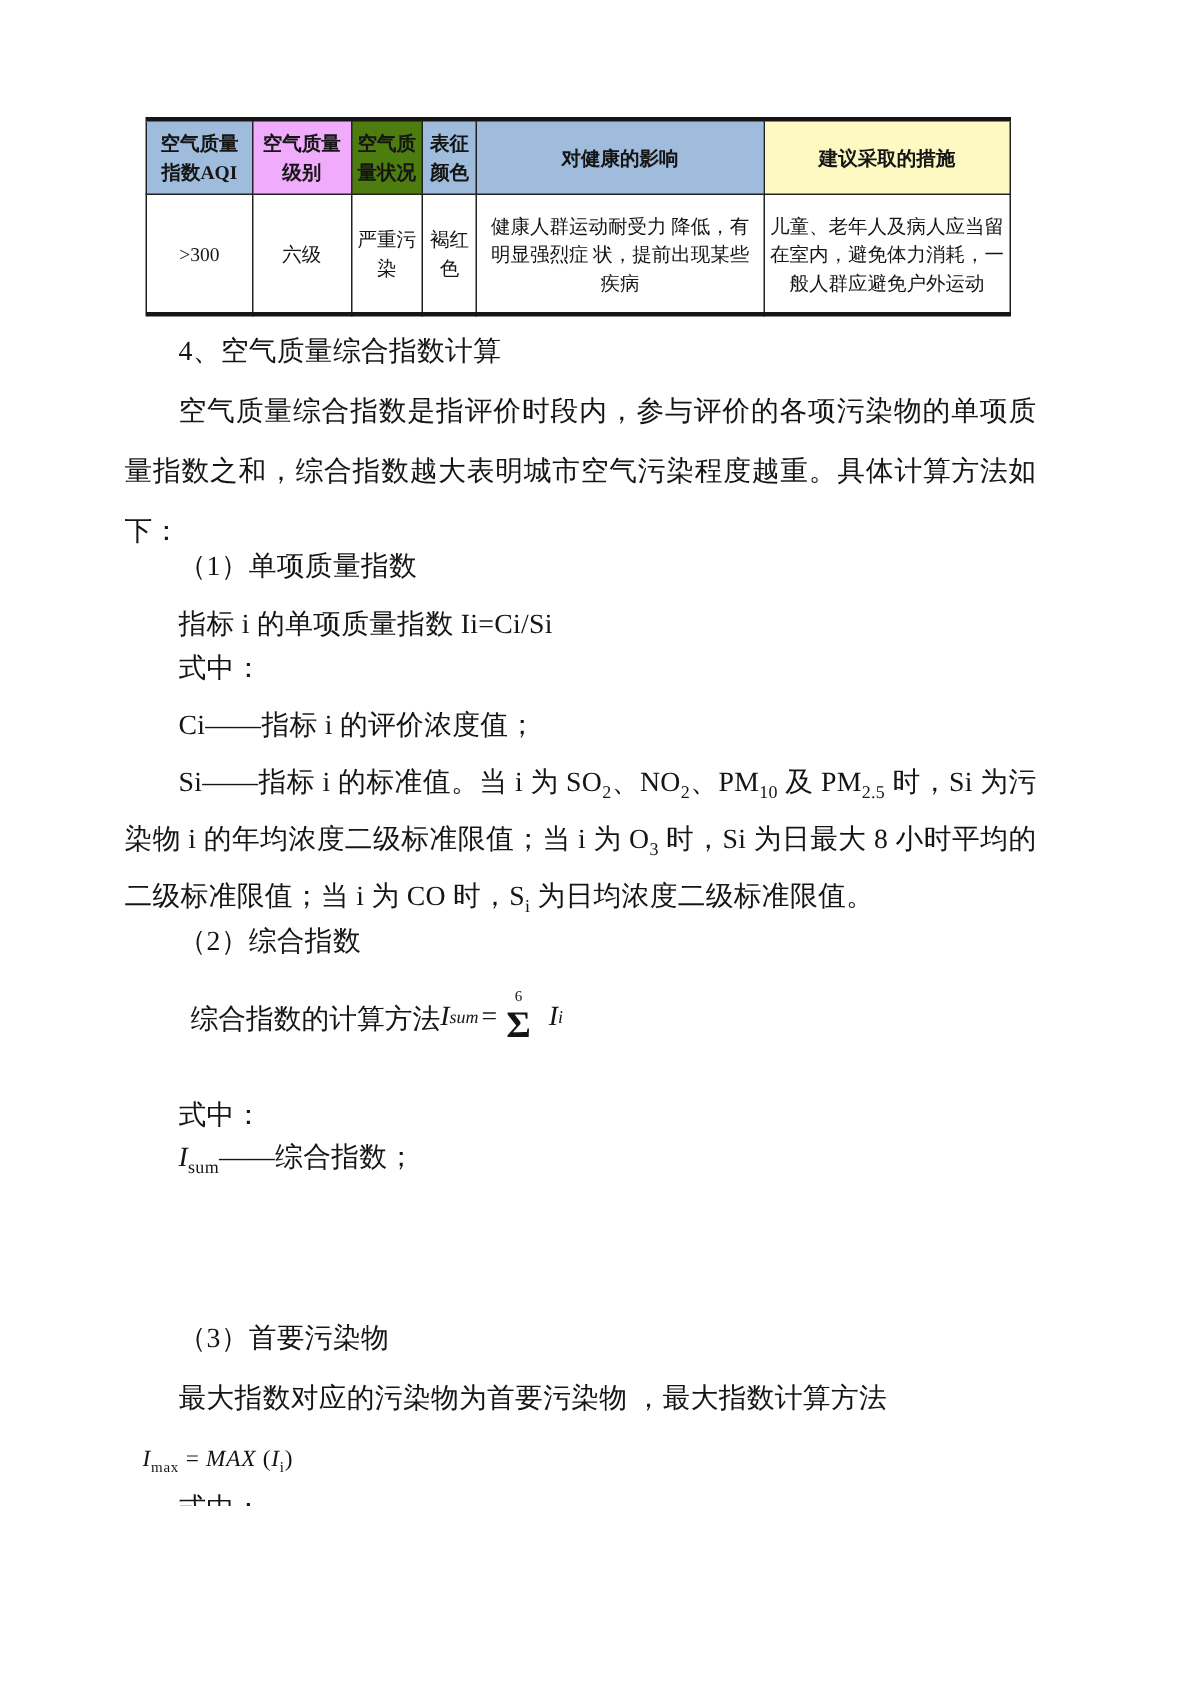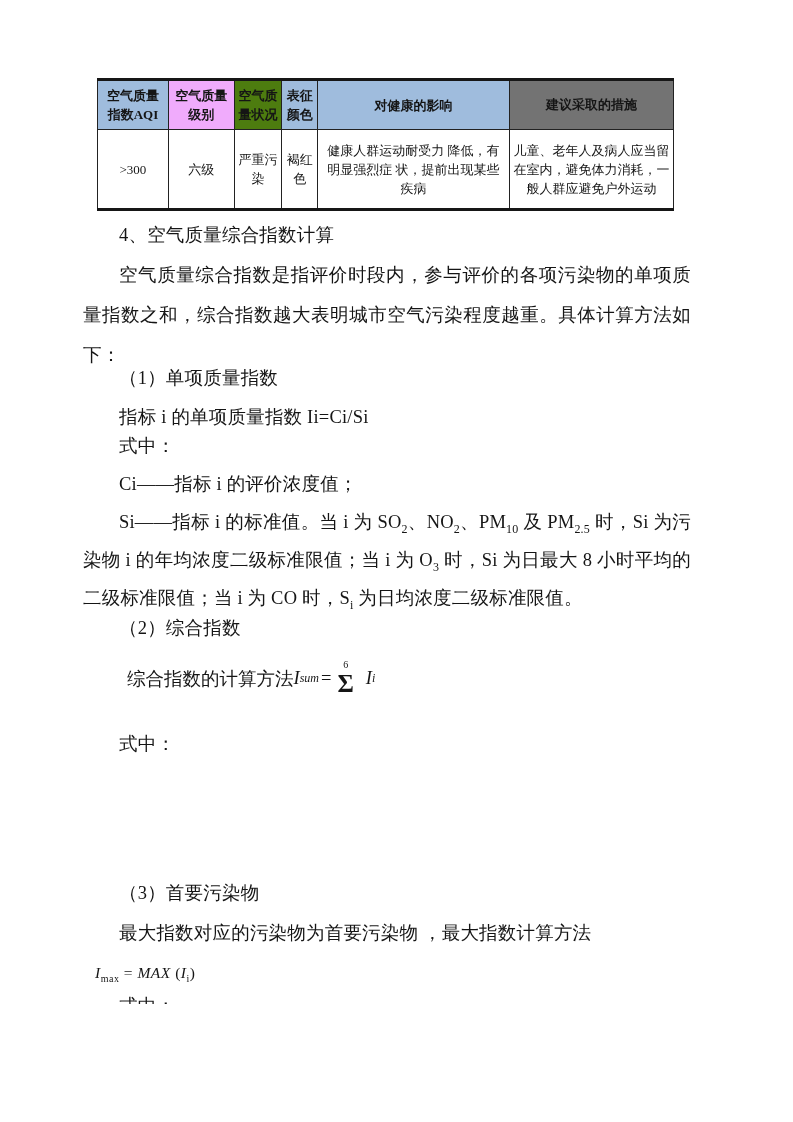--- a/index.html
+++ b/index.html
@@ -82,21 +82,21 @@
       <col style="width:33.3%">
       <col style="width:28.5%">
     </colgroup>
     <tbody>
         <tr>
       <th style="background-color: rgb(159, 188, 221);">空气质量指数AQI</th>
       <th class="th-level" style="background-color: #f0abfc;">空气质量级别</th>
       <th class="th-status" style="background-color: #4d7c0f;">空气质量状况</th>
       <th class="th-color" style="background-color: rgb(159, 188, 221);">表征颜色</th>
       <th style="background-color: rgb(159, 188, 221);">对健康的影响</th>
-      <th style="background-color: #737373; font-family: Liberation Mono, monospace;">建议采取的措施</th>
+      <th style="background-color: #fef9c3;">建议采取的措施</th>
     </tr>
     <tr>
       <td>&gt;300</td>
       <td>六级</td>
       <td>严重污染</td>
       <td>褐红色</td>
       <td class="cell-health">健康人群运动耐受力 降低，有明显强烈症 状，提前出现某些疾病</td>
       <td class="cell-advice">儿童、老年人及病人应当留在室内，避免体力消耗，一般人群应避免户外运动</td>
     </tr>
   </tbody>
@@ -126,20 +126,21 @@
       <span class="sigma-stack">
         <span class="sigma-sup">6</span>
         <span class="sigma">Σ</span>
       </span>
       <span class="fvar">I</span>
       <sub class="fsub">i</sub>
   </div>
 
   <div class="para indent" style="top:724px">式中：</div>
 
+  <div class="para indent rich" style="top:752px"><i>I</i><sub>sum</sub>——综合指数；</div>
 
 
   <div class="para indent" style="top:873px">（3）首要污染物</div>
 
   <div class="para indent" style="top:913px">最大指数对应的污染物为首要污染物 ，最大指数计算方法</div>
 
   <div class="formula-max"><i>I</i><sub>max</sub> = <i>MAX</i> (<i>I</i><sub>i</sub>)</div>
 
   <div class="para indent" style="top:986px">式中：</div>
 

